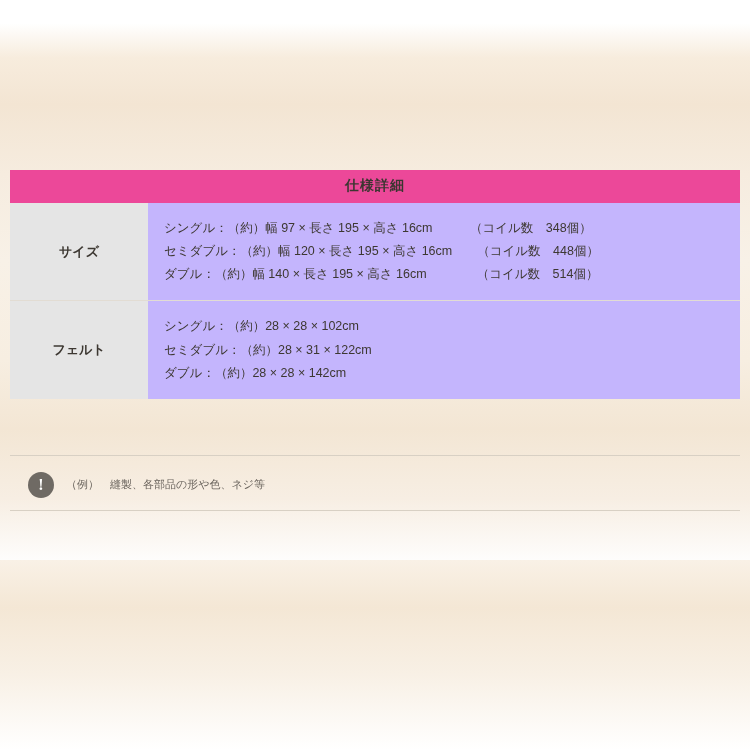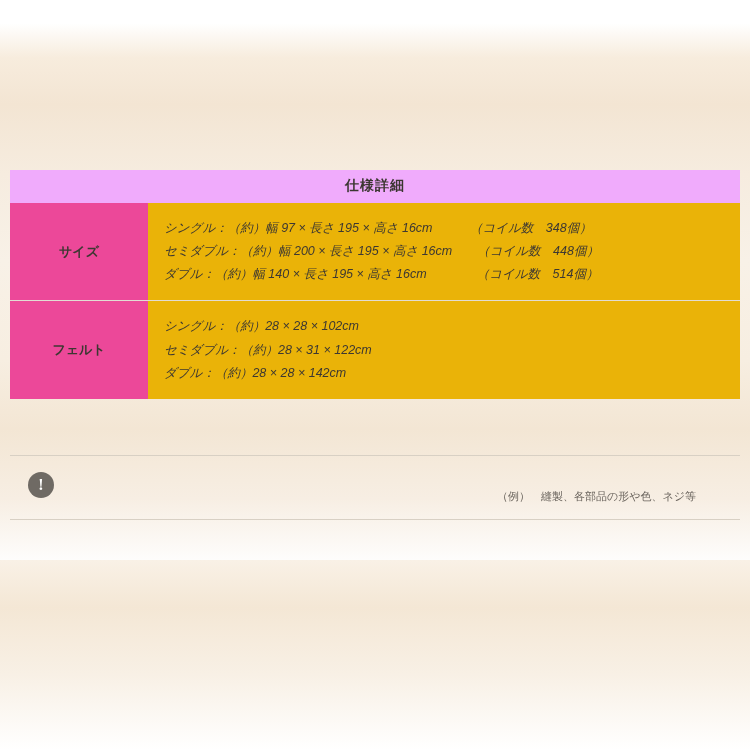--- a/index.html
+++ b/index.html
@@ -50,21 +50,21 @@
   }
 
   
   .spec-wrap {
     position: absolute;
     left: 10px;
     top: 170px;
     width: 730px;
   }
   .spec-title {
-    background: #f0abfc;
+    background: #ec4899;
     color: #3b3631;
     text-align: center;
     font-size: 14px;
     font-weight: bold;
     padding: 7px 0 8px;
     letter-spacing: 1px;
   }
   table.spec {
     width: 100%;
     border-collapse: collapse;
@@ -75,30 +75,29 @@
   }
   table.spec tr:last-child { border-bottom: none; }
   table.spec th {
     width: 130px;
     text-align: center;
     vertical-align: middle;
     font-size: 13px;
     font-weight: bold;
     color: #3d3832;
     padding: 14px 4px;
-    background: #ec4899;
+    background: #e5e5e5;
   }
   table.spec td {
     font-size: 12.5px;
     color: #3d3832;
     padding: 14px 10px 14px 16px;
     line-height: 1.85;
     vertical-align: middle;
-    background: #eab308;
-    font-style: italic;
+    background: #c4b5fd;
   }
   .row-line { display: block; white-space: pre; }
 
   
   .notice {
     position: absolute;
     left: 10px;
     top: 455px;
     width: 730px;
     border-top: 1px solid #d8d0c4;
@@ -123,43 +122,43 @@
   }
   .notice-text {
     font-size: 11.5px;
     color: #4a4540;
     line-height: 1.95;
     flex: 1 1 auto;
     padding-right: 14px;
   }
   .notice-example {
     display: block;
-    text-align: right;
+    text-align: left;
     font-size: 11px;
     color: #6b655e;
-    margin-top: 16px;
+    margin-top: 4px;
     padding-right: 30px;
   }
 </style>
 </head>
 <body>
 
 <div class="page">
   <div class="paper-band"></div>
   <div class="paper-band2"></div>
 
   <div class="spec-wrap">
     <div class="spec-title">仕様詳細</div>
     <table class="spec">
       <tbody>
         <tr>
           <th>サイズ</th>
           <td>
             <span class="row-line">シングル：（約）幅 97 × 長さ 195 × 高さ 16cm　　　（コイル数　348個）</span>
-            <span class="row-line">セミダブル：（約）幅 200 × 長さ 195 × 高さ 16cm　　（コイル数　448個）</span>
+            <span class="row-line">セミダブル：（約）幅 120 × 長さ 195 × 高さ 16cm　　（コイル数　448個）</span>
             <span class="row-line">ダブル：（約）幅 140 × 長さ 195 × 高さ 16cm　　　　（コイル数　514個）</span>
           </td>
         </tr>
         <tr>
           <th>フェルト</th>
           <td>
             <span class="row-line">シングル：（約）28 × 28 × 102cm</span>
             <span class="row-line">セミダブル：（約）28 × 31 × 122cm</span>
             <span class="row-line">ダブル：（約）28 × 28 × 142cm</span>
           </td>

